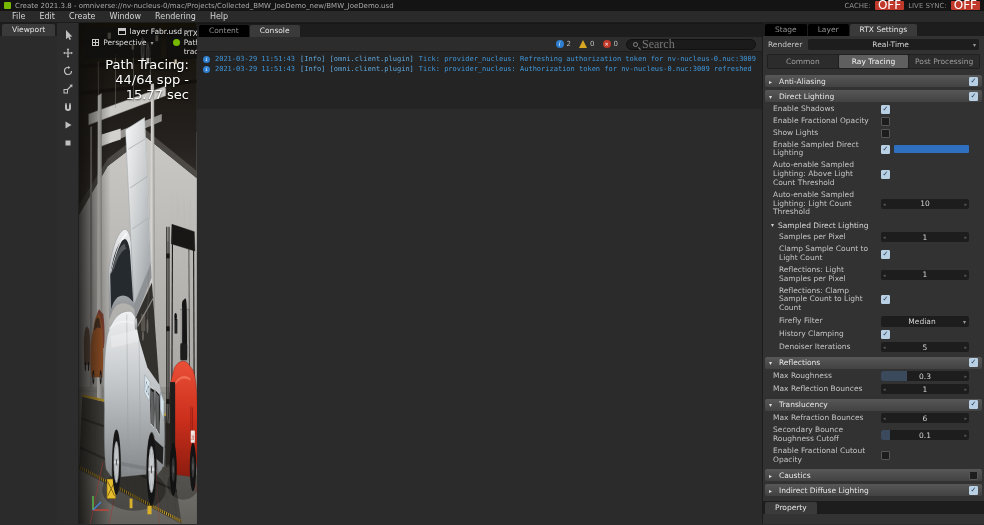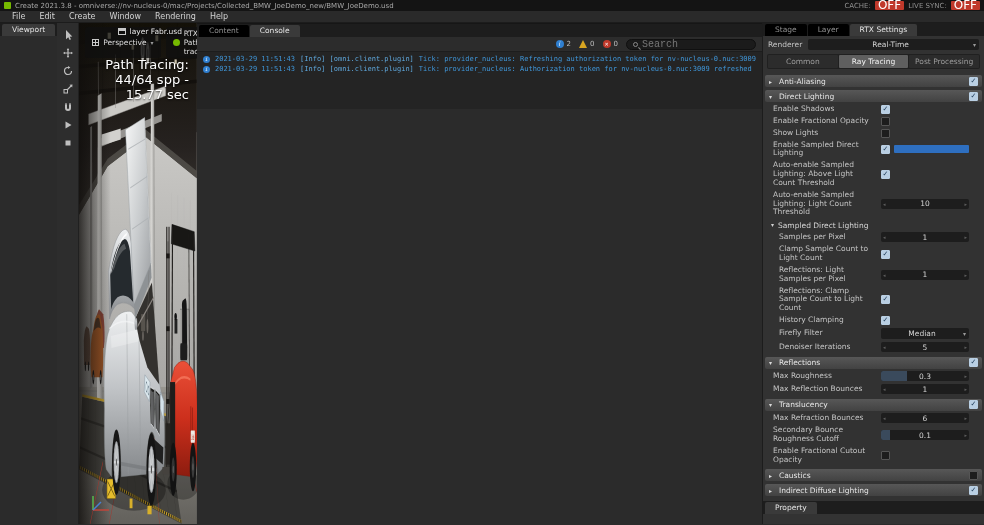--- a/index.html
+++ b/index.html
@@ -49,21 +49,21 @@
   .stat{display:flex;align-items:center;gap:3px;font-size:7px;color:#bdbdbd}
   .sic{width:8px;height:8px;border-radius:50%;display:inline-flex;align-items:center;justify-content:center;color:#fff;font-size:6px;line-height:8px}
   .sic.info{background:#2f7fd0}
   .sic.info::after{content:"i";font-style:italic}
   .sic.warn{background:none;border-radius:0;width:0;height:0;border-left:4.5px solid transparent;border-right:4.5px solid transparent;border-bottom:8px solid #d9a621}
   .sic.err{background:#c0392b}
   .sic.err::after{content:"✕";font-size:5px}
   .search{display:flex;align-items:center;gap:4px;background:#1b1b1b;border:1px solid #101010;border-radius:7px;height:11px;width:130px;padding:0 6px}
   .mag{width:5px;height:5px;border:1px solid #8a8a8a;border-radius:50%;position:relative;flex:none}
   .mag::after{content:"";position:absolute;width:3px;height:1px;background:#8a8a8a;transform:rotate(45deg);left:4px;top:5px}
-  .search input{background:none;border:none;outline:none;color:#bbb;font-size:10px;width:100%;font-family:Liberation Mono, monospace}
+  .search input{background:none;border:none;outline:none;color:#bbb;font-size:12px;width:100%;font-family:Liberation Serif, serif}
   .search input::placeholder{color:#777}
   .log-area{flex:1;padding:2px 0;font-family:"DejaVu Sans Mono","Liberation Mono",monospace}
   .log-line{display:flex;align-items:center;gap:5px;padding:1px 6px;font-size:7px;color:#3f96d9;white-space:nowrap;overflow:hidden}
   .log-ic{width:7px;height:7px;border-radius:50%;background:#2f7fd0;color:#fff;flex:none;display:inline-flex;align-items:center;justify-content:center;font-size:5px}
   .log-ic::after{content:"i";font-style:italic}
   .log-time{color:#3f96d9}
   .log-src{color:#5fa8dd}
   
   .right-col{width:222px;background:#323232;border-left:1px solid #1c1c1c;display:flex;flex-direction:column}
   .renderer-row{display:flex;align-items:center;gap:6px;padding:3px 5px}
@@ -547,33 +547,33 @@
               </span>
             </span>
         </div>
         <div class="row ind2">
           <span class="lbl">Reflections: Clamp Sample Count to Light Count</span>
           <span class="ctrl">
               <span class="cb checked"></span>
             </span>
         </div>
         <div class="row ind2">
-          <span class="lbl">History Clamping</span>
-          <span class="ctrl">
-              <span class="cb checked"></span>
-            </span>
-        </div>
-        <div class="row ind2">
           <span class="lbl">Firefly Filter</span>
           <span class="ctrl">
             <span class="dd">
               <span>Median</span>
               <span class="ddc">▾</span>
             </span>
           </span>
+        </div>
+        <div class="row ind2">
+          <span class="lbl">History Clamping</span>
+          <span class="ctrl">
+              <span class="cb checked"></span>
+            </span>
         </div>
         <div class="row ind2">
           <span class="lbl">Denoiser Iterations</span>
           <span class="ctrl">
               <span class="num">
                 <span>5</span>
               </span>
             </span>
         </div>
 

